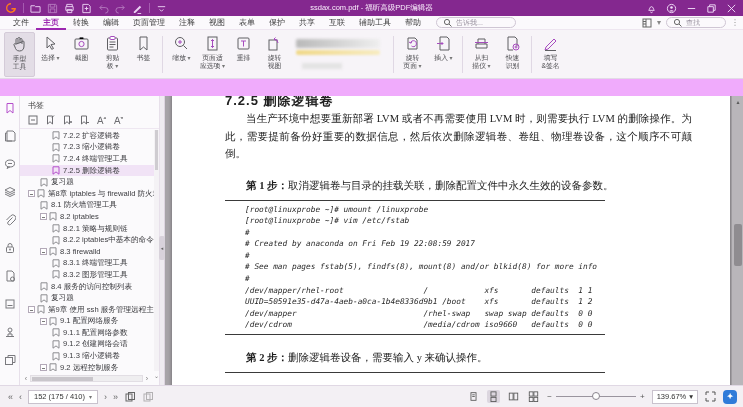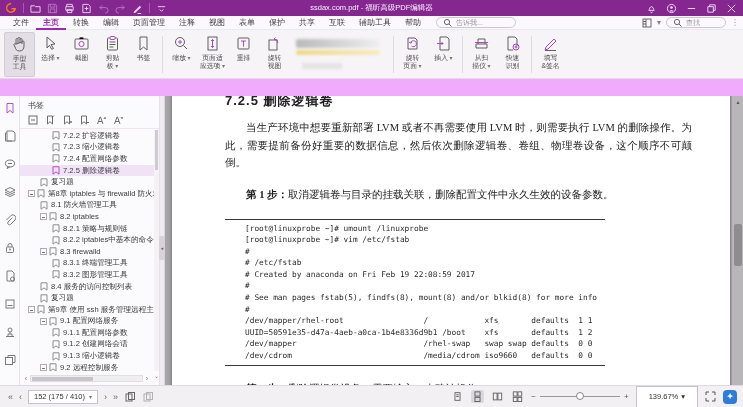--- a/index.html
+++ b/index.html
@@ -95,25 +95,25 @@
   .splitter { width:5px; background:#efecf1; border-right:1px solid #ddd5e0; position:relative; }
   .splitter .handle { position:absolute; top:140px; left:-1px; width:6px; height:24px; background:#d8d2db;
                       border-radius:2px; font-size:5px; color:#666; text-align:center; line-height:24px; }
 
   .viewer { flex:1; background:#a7a4a8; position:relative; overflow:hidden; }
   .page { position:absolute; left:7px; right:13px; top:-8px; height:600px; background:#ffffff;
           box-shadow:0 0 4px rgba(0,0,0,.4); overflow:hidden; }
   .page-inner { position:absolute; left:53px; right:38px; top:0; }
   .h2 { font-family:"Liberation Sans", sans-serif; font-weight:bold; font-size:13px; color:#222; margin-top:4px; letter-spacing:1px; }
   .para { font-family:"Liberation Serif", serif; font-size:10.5px; line-height:17.5px; color:#1c1c1c;
-          text-align:justify; text-indent:2em; margin-top:9px; }
+          text-align:justify; text-indent:2em; }
   .step { font-family:"Liberation Serif", serif; font-size:10.5px; color:#1c1c1c; margin-top:16px; text-indent:2em; }
   .step b { font-weight:bold; }
-  .codeblock { border-top:1.5px solid #3a3a3a; border-bottom:1.5px solid #3a3a3a; margin-top:17px;
-               padding:3px 0 3px 20px; width:380px; }
+  .codeblock { border-top:1.5px solid #3a3a3a; border-bottom:1.5px solid #3a3a3a; margin-top:7px;
+               padding:3px 0 3px 20px; width:380px;font-style:italic; }
   .codeblock.open { border-bottom:none; padding-bottom:0; }
   .codeblock pre { font-family:"DejaVu Sans Mono", monospace; font-size:7.8px; line-height:11.6px; color:#2a2a2a; }
   .vscroll-view { position:absolute; right:0; top:0; bottom:0; width:12px; background:#b9b6ba; border-left:1px solid #9f9ca0; }
   .vscroll-view .vthumb { position:absolute; left:2px; width:8px; top:128px; height:42px; background:#8f8c90; border-radius:2px; }
   .vscroll-view .vtop { position:absolute; top:2px; left:2px; width:8px; height:8px; color:#5a5a5a; font-size:6px; text-align:center; }
 
   
   .statusbar { position:absolute; bottom:0; left:0; width:743px; height:22px; background:#f3f0f4;
                border-top:1px solid #e0d8e4; display:flex; align-items:center; font-size:8px; color:#555; }
   .sb-left { display:flex; align-items:center; gap:6px; padding-left:8px; }
@@ -123,21 +123,21 @@
   .pagebox .caret { font-size:6px; color:#777; }
   .sb-ico { width:12px; height:12px; color:#666; }
   .sb-right { margin-left:auto; display:flex; align-items:center; gap:7px; padding-right:6px; }
   .viewmode { width:13px; height:13px; color:#555; padding:1px; border-radius:2px; }
   .viewmode.on { background:#dcd6df; }
   .zoomslider { display:flex; align-items:center; gap:4px; }
   .zoomslider .track { width:80px; height:1px; background:#9a949e; position:relative; }
   .zoomslider .knob { position:absolute; left:45%; top:-4px; width:8px; height:8px; border:1px solid #8a848e;
                       border-radius:50%; background:#fdfdfd; }
   .zoombox { display:flex; align-items:center; gap:3px; border:1px solid #c9c2cd; background:#fff;
-             height:22px; padding:0 12px; font-size:7.5px; color:#333; }
+             height:14px; padding:0 4px; font-size:7.5px; color:#333; }
   .fullscr { width:11px; height:11px; color:#555; }
   .aichip { width:14px; height:14px; background:#2f7bd9; border-radius:4px; color:#fff; font-size:8px;
             text-align:center; line-height:14px; font-weight:bold; }
 </style>
 </head>
 <body>
 
 <div class="app">
 
   <div class="titlebar">
@@ -455,21 +455,21 @@
               <path fill="none" stroke="currentColor" d="M1 .8h6v7.4L4 5.9 1 8.2z"></path>
             </svg>
             <span class="bm-label">7.2.3 缩小逻辑卷</span>
           </div>
 
           <div class="bm-row lvl3">
 
             <svg class="bmk" viewBox="0 0 8 9">
               <path fill="none" stroke="currentColor" d="M1 .8h6v7.4L4 5.9 1 8.2z"></path>
             </svg>
-            <span class="bm-label">7.2.4 配置网络参数</span>
+            <span class="bm-label">7.2.4 终端管理工具</span>
           </div>
 
           <div class="bm-row selected lvl3">
 
             <svg class="bmk" viewBox="0 0 8 9">
               <path fill="none" stroke="currentColor" d="M1 .8h6v7.4L4 5.9 1 8.2z"></path>
             </svg>
             <span class="bm-label">7.2.5 删除逻辑卷</span>
           </div>
 
@@ -630,21 +630,20 @@
     <div class="viewer">
       <div class="page">
         <div class="page-inner">
           <div class="h2">7.2.5  删除逻辑卷</div>
           <div class="para">当生产环境中想要重新部署 LVM 或者不再需要使用 LVM 时，则需要执行 LVM 的删除操作。为此，需要提前备份好重要的数据信息，然后依次删除逻辑卷、卷组、物理卷设备，这个顺序不可颠倒。</div>
           <div class="step"><b>第 1 步：</b><span>取消逻辑卷与目录的挂载关联，删除配置文件中永久生效的设备参数。</span></div>
           <div class="codeblock">
             <pre>[root@linuxprobe ~]# umount /linuxprobe</pre>
               <pre>[root@linuxprobe ~]# vim /etc/fstab</pre>
               <pre>#</pre>
-              <pre># /etc/fstab</pre>
               <pre># Created by anaconda on Fri Feb 19 22:08:59 2017</pre>
               <pre>#</pre>
               <pre># See man pages fstab(5), findfs(8), mount(8) and/or blkid(8) for more info</pre>
               <pre>#</pre>
               <pre>/dev/mapper/rhel-root                 /            xfs       defaults  1 1</pre>
               <pre>UUID=50591e35-d47a-4aeb-a0ca-1b4e8336d9b1 /boot    xfs       defaults  1 2</pre>
               <pre>/dev/mapper                           /rhel-swap   swap swap defaults  0 0</pre>
               <pre>/dev/cdrom                            /media/cdrom iso9660   defaults  0 0</pre>
           </div>
           <div class="step"><b>第 2 步：</b><span>删除逻辑卷设备，需要输入 y 来确认操作。</span></div>

